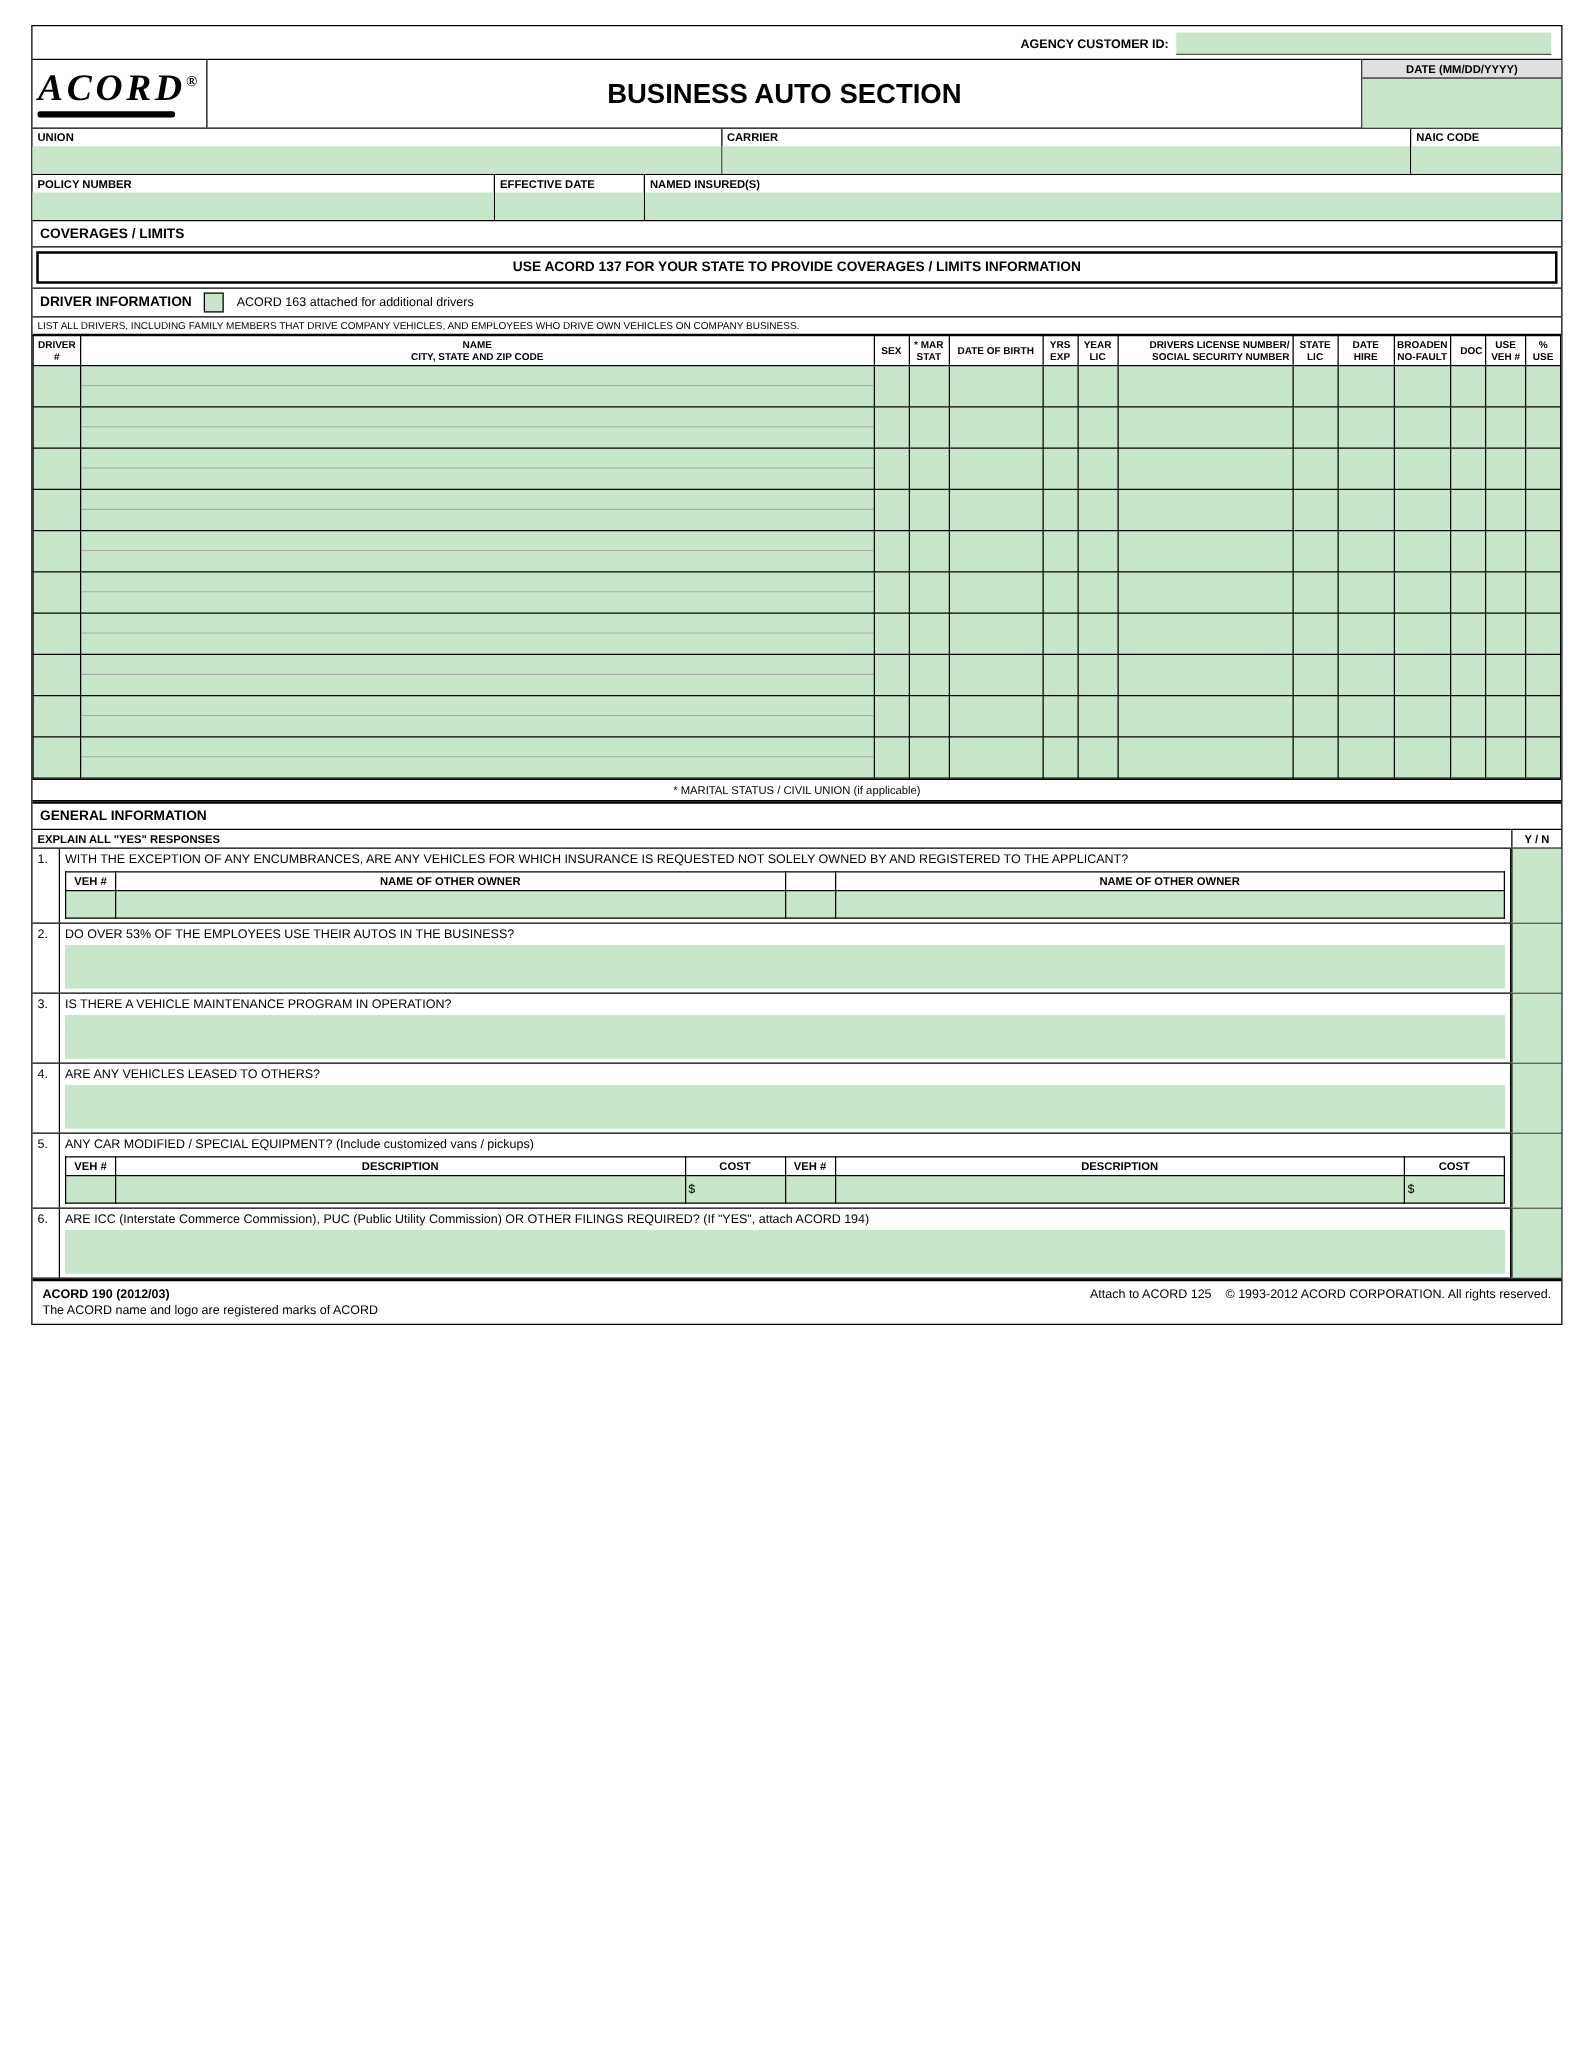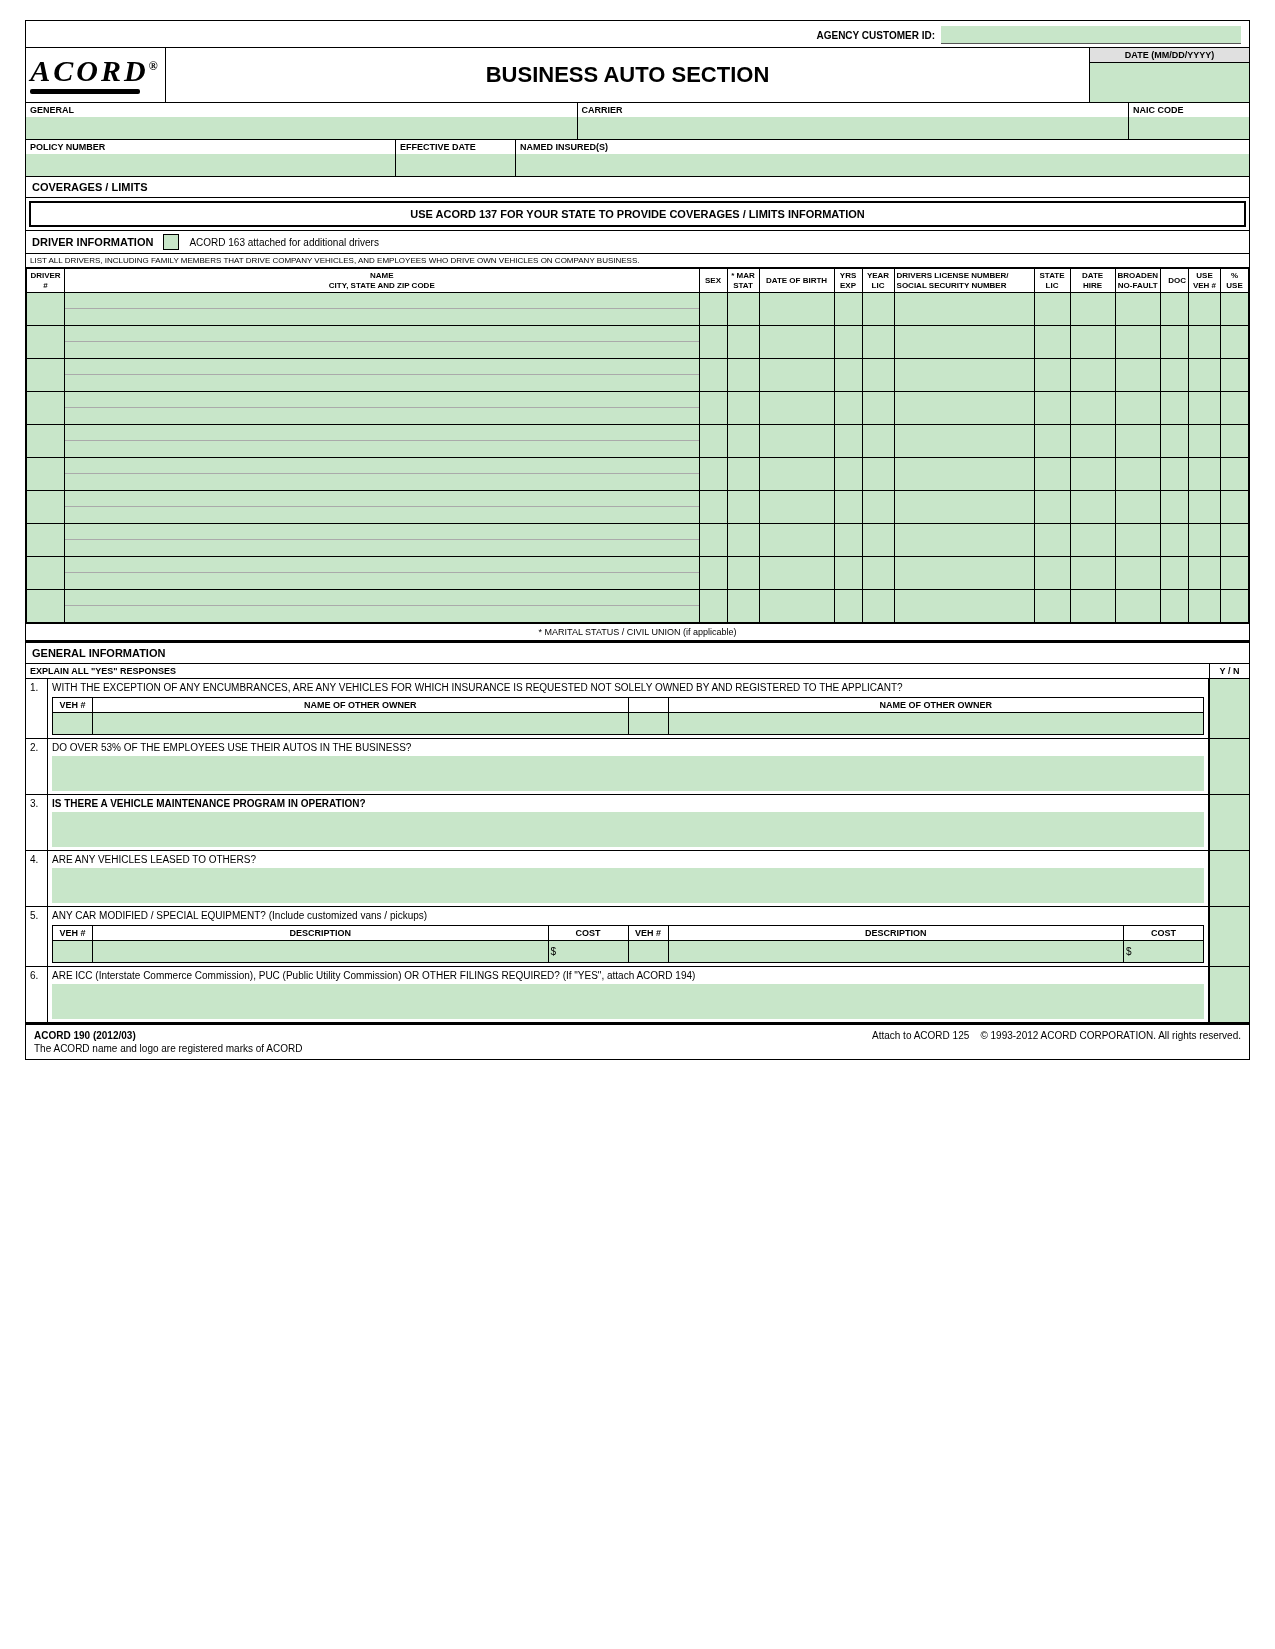--- a/index.html
+++ b/index.html
@@ -99,21 +99,21 @@
       <span style="font-size:22px; font-weight:bold;">BUSINESS AUTO SECTION</span>
     </div>
     <div style="width:160px; border-left:1px solid #000; display:flex; flex-direction:column;">
       <div style="background:#e0e0e0; text-align:center; font-size:9px; font-weight:bold; padding:2px; border-bottom:1px solid #000;">DATE (MM/DD/YYYY)</div>
       <div style="background:#c8e6c9; flex:1; min-height:24px;"></div>
     </div>
   </div>
 
   <div style="display:flex; border-bottom:1px solid #000;">
     <div style="flex:1; border-right:1px solid #000;">
-      <div class="field-label">GENERAL</div>
+      <div class="field-label">UNION</div>
       <div style="background:#c8e6c9; min-height:22px;"></div>
     </div>
     <div style="flex:1; border-right:1px solid #000;">
       <div class="field-label">CARRIER</div>
       <div style="background:#c8e6c9; min-height:22px;"></div>
     </div>
     <div style="width:120px;">
       <div class="field-label">NAIC CODE</div>
       <div style="background:#c8e6c9; min-height:22px;"></div>
     </div>
@@ -150,21 +150,21 @@
   <table class="driver-table" style="width:100%; border-collapse:collapse;">
     <thead>
       <tr>
         <th style="width:38px; font-size:8px; border:1px solid #000; padding:2px; text-align:center; line-height:1.2;">DRIVER<br>#</th>
         <th style="font-size:8px; border:1px solid #000; padding:2px; text-align:center; line-height:1.2;">NAME<br>CITY, STATE AND ZIP CODE</th>
         <th style="width:28px; font-size:8px; border:1px solid #000; padding:2px; text-align:center; line-height:1.2;">SEX</th>
         <th style="width:32px; font-size:8px; border:1px solid #000; padding:2px; text-align:center; line-height:1.2;margin-left:12px;">* MAR<br>STAT</th>
         <th style="width:75px; font-size:8px; border:1px solid #000; padding:2px; text-align:center; line-height:1.2;">DATE OF BIRTH</th>
         <th style="width:28px; font-size:8px; border:1px solid #000; padding:2px; text-align:center; line-height:1.2;">YRS<br>EXP</th>
         <th style="width:32px; font-size:8px; border:1px solid #000; padding:2px; text-align:center; line-height:1.2;">YEAR<br>LIC</th>
-        <th style="width:140px; font-size:8px; border:1px solid #000; padding:2px; text-align:left; line-height:1.2;">DRIVERS LICENSE NUMBER/<br>SOCIAL SECURITY NUMBER</th>
+        <th style="width:140px; font-size:8px; border:1px solid #000; padding:2px; text-align:right; line-height:1.2;">DRIVERS LICENSE NUMBER/<br>SOCIAL SECURITY NUMBER</th>
         <th style="width:36px; font-size:8px; border:1px solid #000; padding:2px; text-align:center; line-height:1.2;">STATE<br>LIC</th>
         <th style="width:45px; font-size:8px; border:1px solid #000; padding:2px; text-align:center; line-height:1.2;">DATE<br>HIRE</th>
         <th style="width:42px; font-size:8px; border:1px solid #000; padding:2px; text-align:center; line-height:1.2;">BROADEN<br>NO-FAULT</th>
         <th style="width:28px; font-size:8px; border:1px solid #000; padding:2px; text-align:right; line-height:1.2;">DOC</th>
         <th style="width:32px; font-size:8px; border:1px solid #000; padding:2px; text-align:center; line-height:1.2;">USE<br>VEH #</th>
         <th style="width:28px; font-size:8px; border:1px solid #000; padding:2px; text-align:center; line-height:1.2;">%<br>USE</th>
       </tr>
     </thead>
     <tbody id="driver-tbody">
     <tr>
@@ -406,21 +406,21 @@
           <span>DO OVER 53% OF THE EMPLOYEES USE THEIR AUTOS IN THE BUSINESS?</span>
           <div style="background:#c8e6c9; height:35px; margin-top:3px;"></div>
         </div>
         <div style="width:40px; background:#c8e6c9; border-left:1px solid #000;"></div>
       </div>
     </div>
 
     <div style="border-bottom:1px solid #000;">
       <div style="display:flex;">
         <div style="width:22px; padding:3px 4px; font-size:10px; border-right:1px solid #000;">3.</div>
-        <div style="flex:1; padding:3px 4px; font-size:10px; border-right:1px solid #000;font-weight:bold;">
+        <div style="flex:1; padding:3px 4px; font-size:10px; border-right:1px solid #000;">
           <span>IS THERE A VEHICLE MAINTENANCE PROGRAM IN OPERATION?</span>
           <div style="background:#c8e6c9; height:35px; margin-top:3px;"></div>
         </div>
         <div style="width:40px; background:#c8e6c9; border-left:1px solid #000;"></div>
       </div>
     </div>
 
     <div style="border-bottom:1px solid #000;">
       <div style="display:flex;">
         <div style="width:22px; padding:3px 4px; font-size:10px; border-right:1px solid #000;">4.</div>

